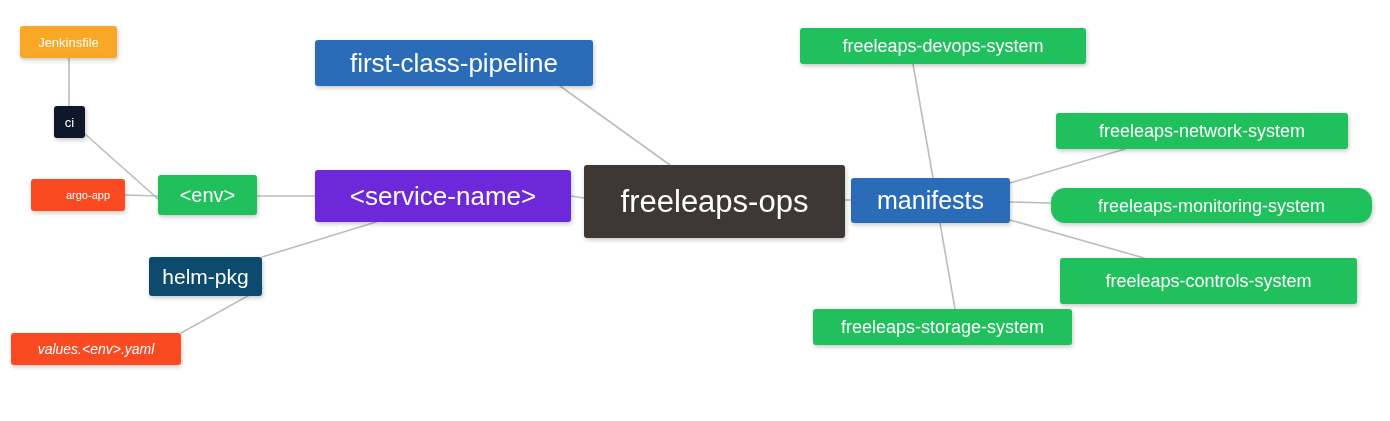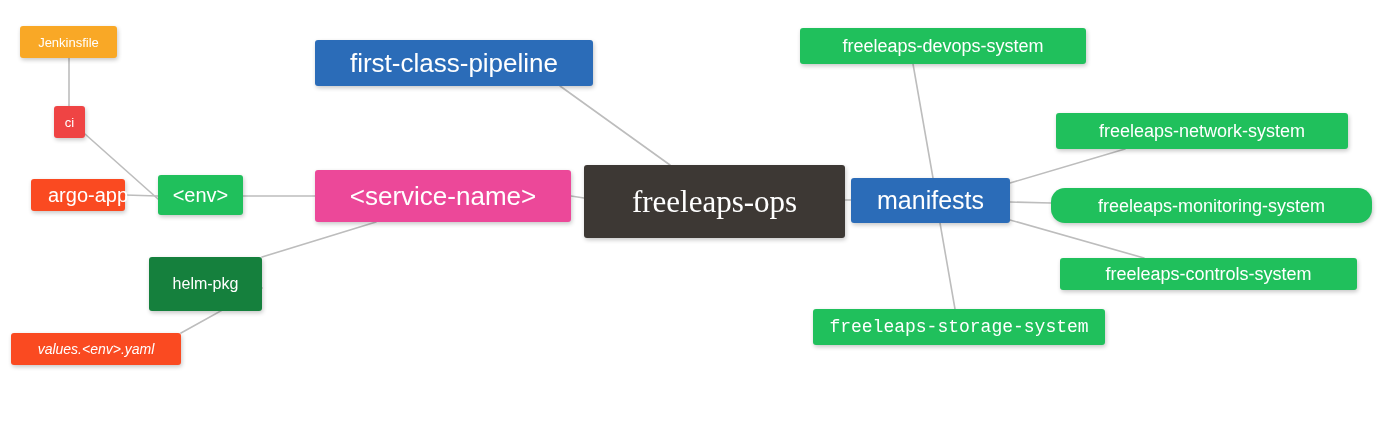--- a/index.html
+++ b/index.html
@@ -63,57 +63,57 @@
       <line x1="1010" y1="183" x2="1125" y2="149" stroke="#bdbdbd" stroke-width="1.6" stroke-linecap="round"></line>
       <line x1="1010" y1="202" x2="1051" y2="203" stroke="#bdbdbd" stroke-width="1.6" stroke-linecap="round"></line>
       <line x1="1010" y1="220" x2="1144" y2="258" stroke="#bdbdbd" stroke-width="1.6" stroke-linecap="round"></line>
       <line x1="940" y1="223" x2="955" y2="309" stroke="#bdbdbd" stroke-width="1.6" stroke-linecap="round"></line>
     </svg>
 
   <div id="nodes">
       <div class="node" style="left: 20px; top: 26px; width: 97px; height: 32px; background: rgb(249, 168, 38); font-size: 13px;">
         <span class="node-label">Jenkinsfile</span>
       </div>
-      <div class="node" style="left: 54px; top: 106px; width: 31px; height: 32px; background: #ef4444; font-size: 13px;">
+      <div class="node" style="left: 54px; top: 106px; width: 31px; height: 32px; background: #0f172a; font-size: 13px;">
         <span class="node-label">ci</span>
       </div>
-      <div class="node" style="left: 31px; top: 179px; width: 94px; height: 32px; background: rgb(250, 74, 33); font-size: 20px; padding-left: 20px;">
+      <div class="node" style="left: 31px; top: 179px; width: 94px; height: 32px; background: rgb(250, 74, 33); font-size: 11px; padding-left: 20px;">
         <span class="node-label">argo-app</span>
       </div>
-      <div class="node" style="left: 158px; top: 175px; width: 85px; height: 40px; background: rgb(32, 192, 92); font-size: 20px;">
+      <div class="node" style="left: 158px; top: 175px; width: 99px; height: 40px; background: rgb(32, 192, 92); font-size: 20px;">
         <span class="node-label">&lt;env&gt;</span>
       </div>
-      <div class="node" style="left: 149px; top: 257px; width: 113px; height: 54px; background: #15803d; font-size: 16px;">
+      <div class="node" style="left: 149px; top: 257px; width: 113px; height: 39px; background: #0c4a6e; font-size: 21px;">
         <span class="node-label">helm-pkg</span>
       </div>
       <div class="node" style="left: 11px; top: 333px; width: 170px; height: 32px; background: rgb(250, 74, 33); font-size: 14px; font-style: italic;">
         <span class="node-label">values.&lt;env&gt;.yaml</span>
       </div>
       <div class="node" style="left: 315px; top: 40px; width: 278px; height: 46px; background: rgb(43, 108, 184); font-size: 26px; align-items: center;">
         <span class="node-label">first-class-pipeline</span>
       </div>
-      <div class="node" style="left: 315px; top: 170px; width: 256px; height: 52px; background: #ec4899; font-size: 26px;">
+      <div class="node" style="left: 315px; top: 170px; width: 256px; height: 52px; background: #6d28d9; font-size: 26px;">
         <span class="node-label">&lt;service-name&gt;</span>
       </div>
-      <div class="node" style="left: 584px; top: 165px; width: 261px; height: 73px; background: rgb(61, 56, 52); font-size: 31px; font-family: Liberation Serif, serif;">
+      <div class="node" style="left: 584px; top: 165px; width: 261px; height: 73px; background: rgb(61, 56, 52); font-size: 31px;">
         <span class="node-label">freeleaps-ops</span>
       </div>
       <div class="node" style="left: 851px; top: 178px; width: 159px; height: 45px; background: rgb(43, 108, 184); font-size: 25px; text-align: center;">
         <span class="node-label">manifests</span>
       </div>
       <div class="node" style="left: 800px; top: 28px; width: 286px; height: 36px; background: rgb(32, 192, 92); font-size: 18px; align-items: center;">
         <span class="node-label">freeleaps-devops-system</span>
       </div>
       <div class="node" style="left: 1056px; top: 113px; width: 292px; height: 36px; background: rgb(32, 192, 92); font-size: 18px; text-align: center;">
         <span class="node-label">freeleaps-network-system</span>
       </div>
       <div class="node" style="left: 1051px; top: 188px; width: 321px; height: 35px; background: rgb(32, 192, 92); font-size: 18px; border-radius: 14px;">
         <span class="node-label">freeleaps-monitoring-system</span>
       </div>
-      <div class="node" style="left: 1060px; top: 258px; width: 297px; height: 32px; background: rgb(32, 192, 92); font-size: 18px;">
+      <div class="node" style="left: 1060px; top: 258px; width: 297px; height: 46px; background: rgb(32, 192, 92); font-size: 18px;">
         <span class="node-label">freeleaps-controls-system</span>
       </div>
-      <div class="node" style="left: 813px; top: 309px; width: 292px; height: 36px; background: rgb(32, 192, 92); font-size: 18px; font-family: Liberation Mono, monospace;">
+      <div class="node" style="left: 813px; top: 309px; width: 259px; height: 36px; background: rgb(32, 192, 92); font-size: 18px;">
         <span class="node-label">freeleaps-storage-system</span>
       </div>
     </div>
 
 </div>
 
 </body></html>

